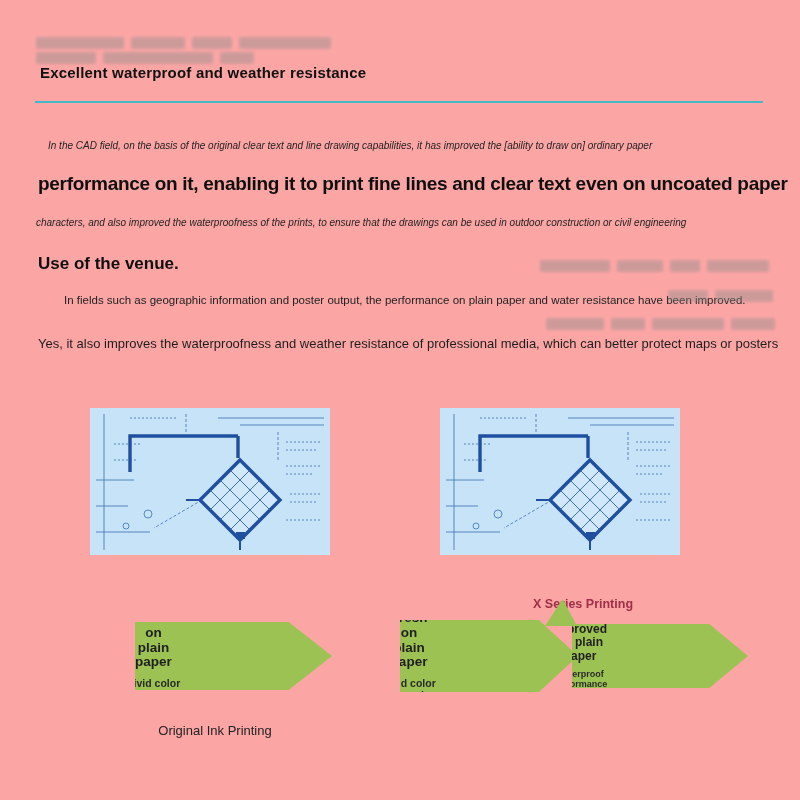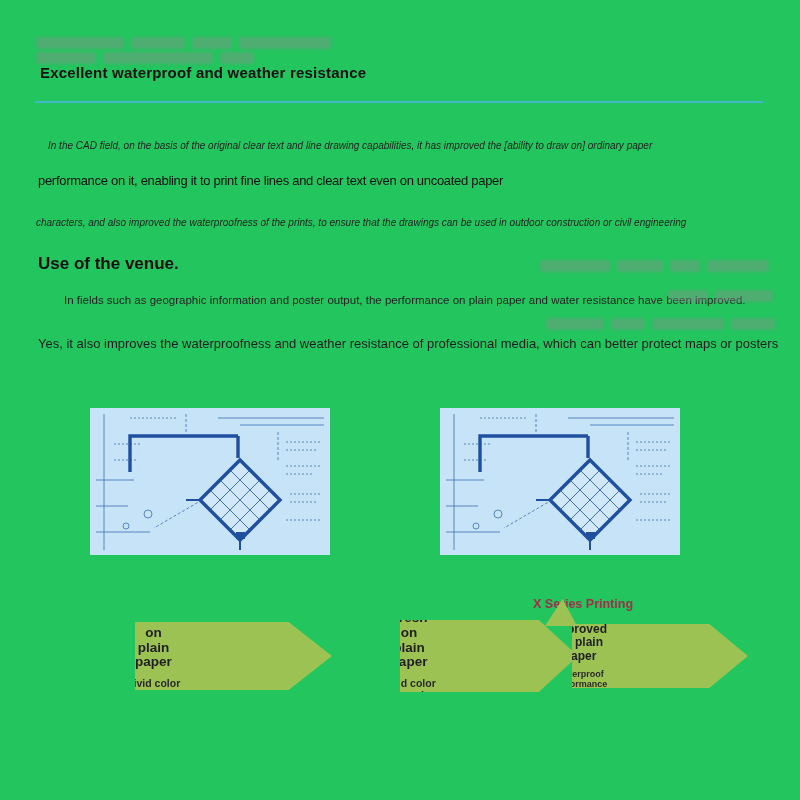--- a/index.html
+++ b/index.html
@@ -1,26 +1,26 @@
 <!DOCTYPE html>
 <html><head>
 <meta charset="utf-8">
 <style>
   html,body{margin:0;padding:0;background:#ffffff;}
   .page{
-    position:relative;width:800px;height:800px;background:#22c55e;
+    position:relative;width:800px;height:800px;background:#fca5a5;
     font-family:"Liberation Sans", sans-serif;color:#1b1b1b;overflow:hidden;
   }
   .abs{position:absolute;}
   .heading{font-size:15px;font-weight:bold;color:#111;letter-spacing:.2px;white-space:nowrap;}
   .divider{height:2px;background:#41b9cb;}
   .p{white-space:nowrap;}
   .p-sm{font-size:10px;color:#1e1e1e;font-style:italic;}
   .p-xs{font-size:11.5px;color:#222;}
-  .p-lg{font-size:13px;font-weight:normal;letter-spacing:-0.3px;color:#0f0f0f;}
+  .p-lg{font-size:19px;font-weight:bold;letter-spacing:-0.3px;color:#0f0f0f;}
   .p-md{font-size:17px;font-weight:bold;color:#0f0f0f;}
   .p-md2{font-size:15px;font-weight:bold;color:#0f0f0f;}
   .p-6{font-size:13px;color:#1e1e1e;}
 
   .ghost{position:absolute;filter:blur(1.6px);opacity:.42;display:flex;gap:7px;}
   .ghost i{display:block;background:#8d8d8d;height:12px;border-radius:2px;}
 
   .figure{position:absolute;box-shadow:inset 0 0 14px rgba(40,90,160,.28);}
   .bp{width:100%;height:100%;display:block;}
 
@@ -193,14 +193,15 @@
   <div class="tri-up" style="left:545px;top:599px;width:32px;height:27px;"></div>
   <div class="arrow" style="left:400px;top:620px;width:178px;height:72px;">
     <div class="t">Fresh on plain paper</div>
     <div class="s">Vivid color expression</div>
   </div>
   <div class="arrow small" style="left:572px;top:624px;width:176px;height:64px;">
     <div class="t">Improved on plain paper</div>
     <div class="s">Waterproof performance</div>
   </div>
 
+  <div class="footer-label" style="left:120px;top:723px;width:190px;">Original Ink Printing</div>
 
 </div>
 
 </body></html>

